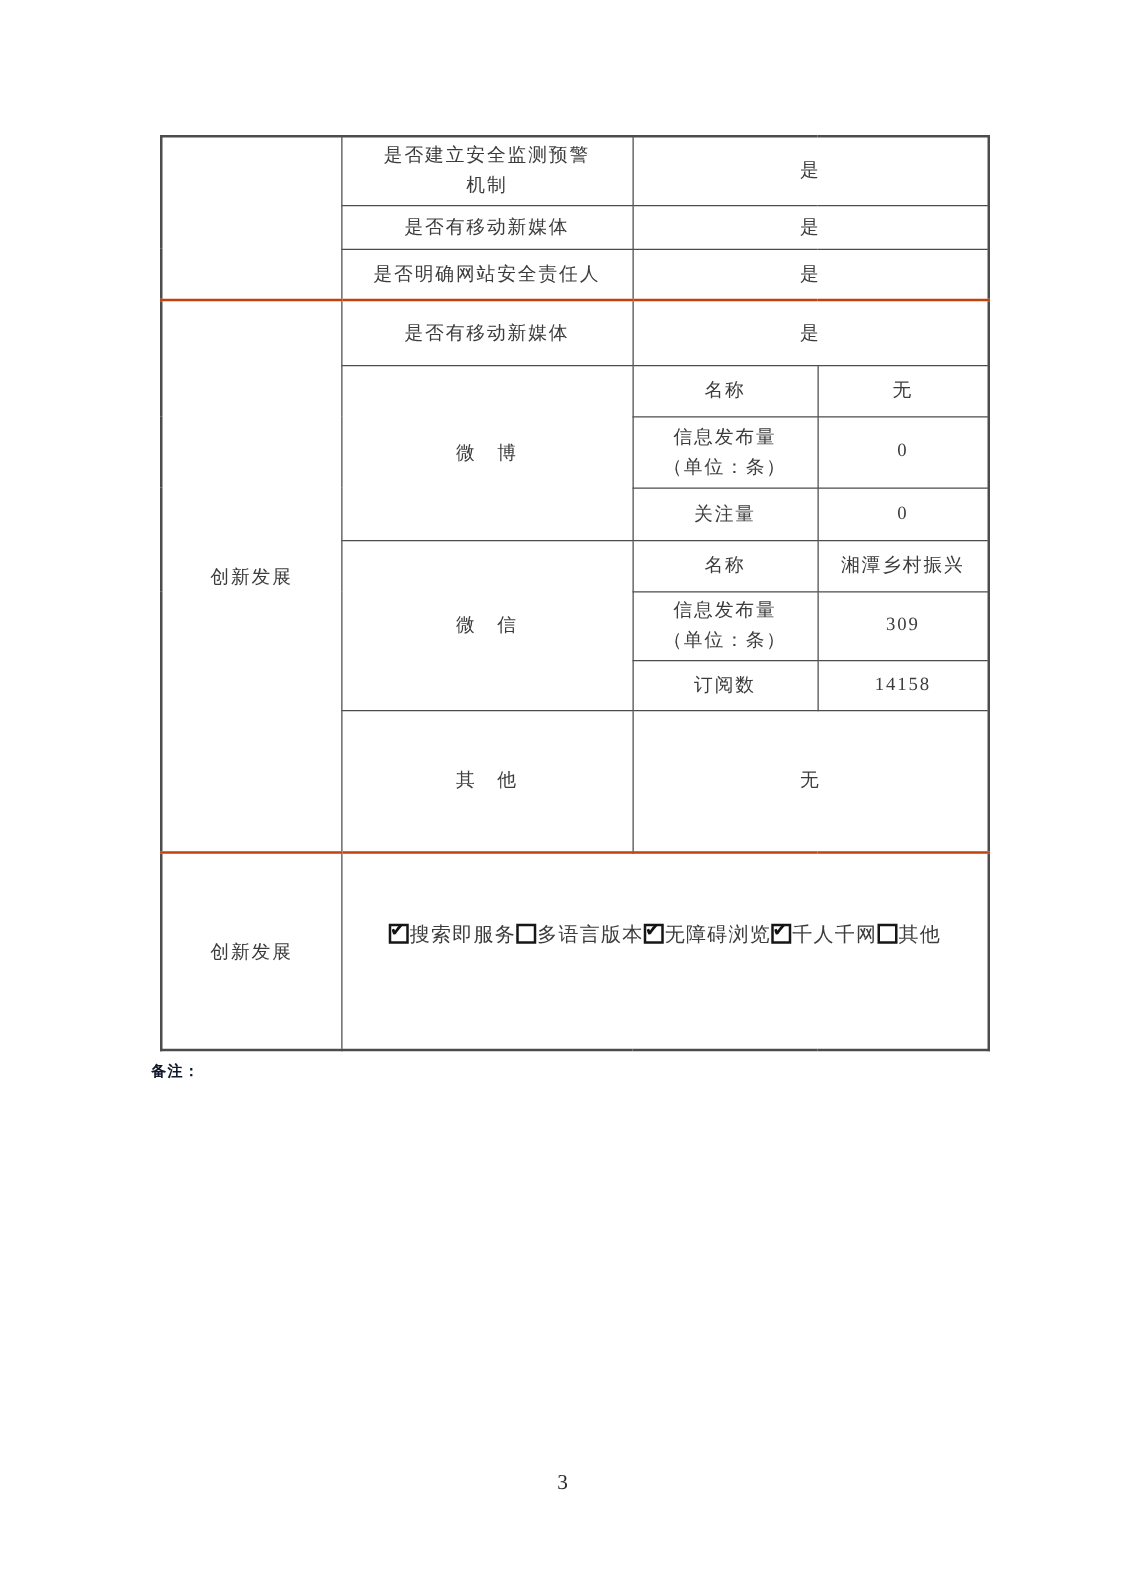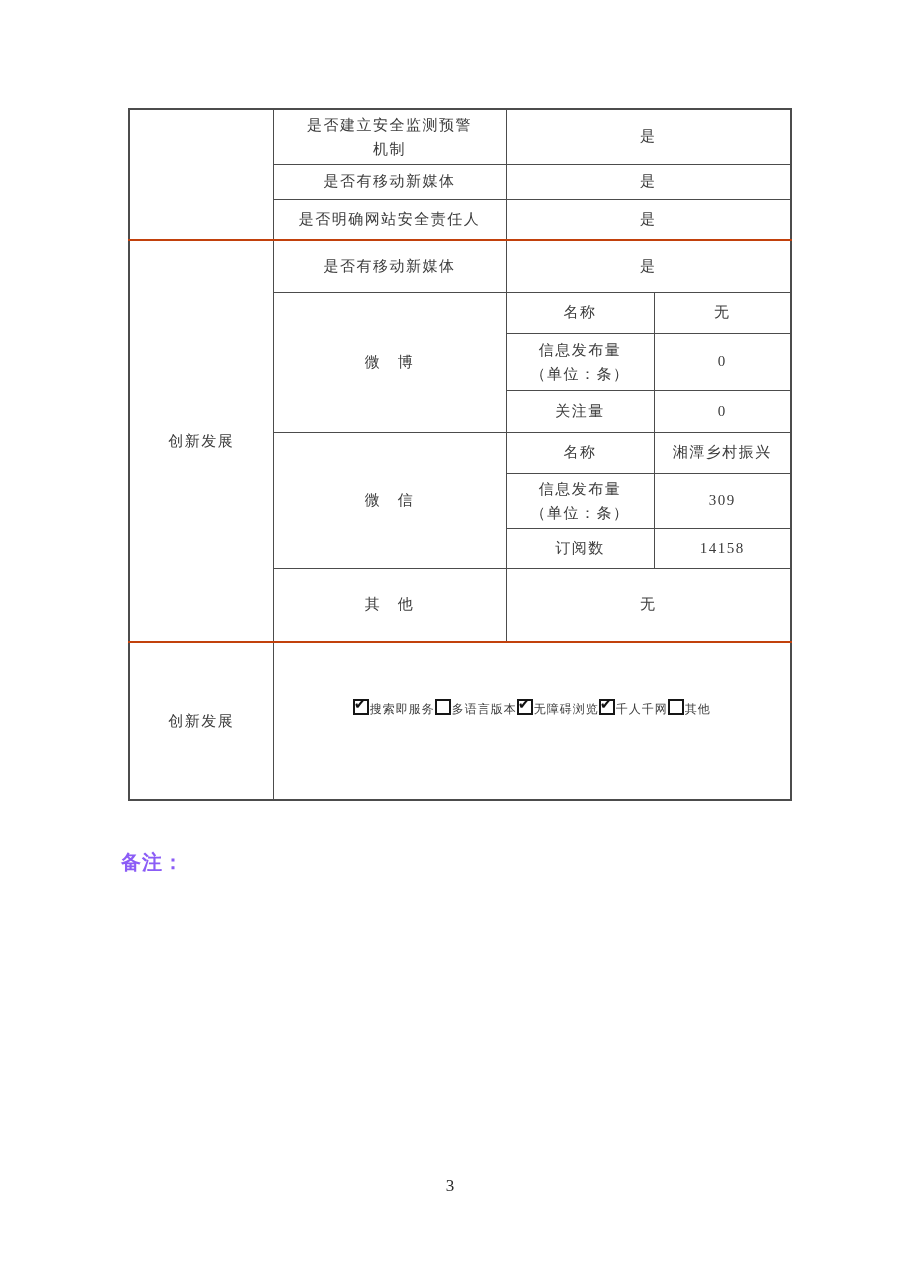--- a/index.html
+++ b/index.html
@@ -21,36 +21,36 @@
     font-size:15px;letter-spacing:1.5px;
     padding:2px 4px;
     overflow:hidden;
   }
   tr.sec td{border-top:2px solid #c2410c;}
   td .l2{line-height:1.6;font-family:Liberation Serif, serif;}
   td.num{letter-spacing:0.5px;font-size:16px;}
 
   
   td.cbcell{text-align:center;}
-  .cbline{display:inline-block;transform:translateY(-13px);white-space:nowrap;font-size:12px;letter-spacing:1px;text-decoration:underline;}
+  .cbline{display:inline-block;transform:translateY(-13px);white-space:nowrap;font-size:16px;letter-spacing:1px;text-decoration:underline;}
   .opt{display:inline-block;}
   .cb{
     display:inline-block;width:12px;height:12px;
     border:2.5px solid #161616;
     vertical-align:-2px;position:relative;margin-right:1px;background:#fff;
   }
   .cb.checked::after{
     content:"✔";position:absolute;left:-1px;top:-6px;
     font-size:15px;font-weight:bold;color:#111;
     font-family:"DejaVu Sans",sans-serif;
   }
 
   .notes{
     position:absolute;left:121px;top:849px;
-    font-size:20px;font-weight:bold;letter-spacing:1px;color:#8b5cf6;
+    font-size:12px;font-weight:bold;letter-spacing:1px;color:#0f172a;
   }
   .pagenum{
     position:absolute;left:0;top:1176px;width:100%;
     text-align:center;font-size:17px;color:#2b2b2b;
   }
 </style>
 </head>
 <body>
 
 <div class="page">
@@ -114,21 +114,21 @@
         <div class="l2">信息发布量</div>
         <div class="l2">（单位：条）</div>
       </td>
       <td class="num">309</td>
     </tr>
     <tr style="height:40px">
       <td>订阅数</td>
       <td class="num">14158</td>
     </tr>
 
-    <tr style="height:74px">
+    <tr style="height:114px">
       <td>其　他</td>
       <td colspan="2">无</td>
     </tr>
 
     <tr class="sec" style="height:158px">
       <td>创新发展</td>
       <td colspan="3" class="cbcell">
         <span class="cbline">
           <span class="opt"><span class="cb checked"></span><span>搜索即服务</span></span><span class="opt"><span class="cb"></span><span>多语言版本</span></span><span class="opt"><span class="cb checked"></span><span>无障碍浏览</span></span><span class="opt"><span class="cb checked"></span><span>千人千网</span></span><span class="opt"><span class="cb"></span><span>其他</span></span>
         </span>

